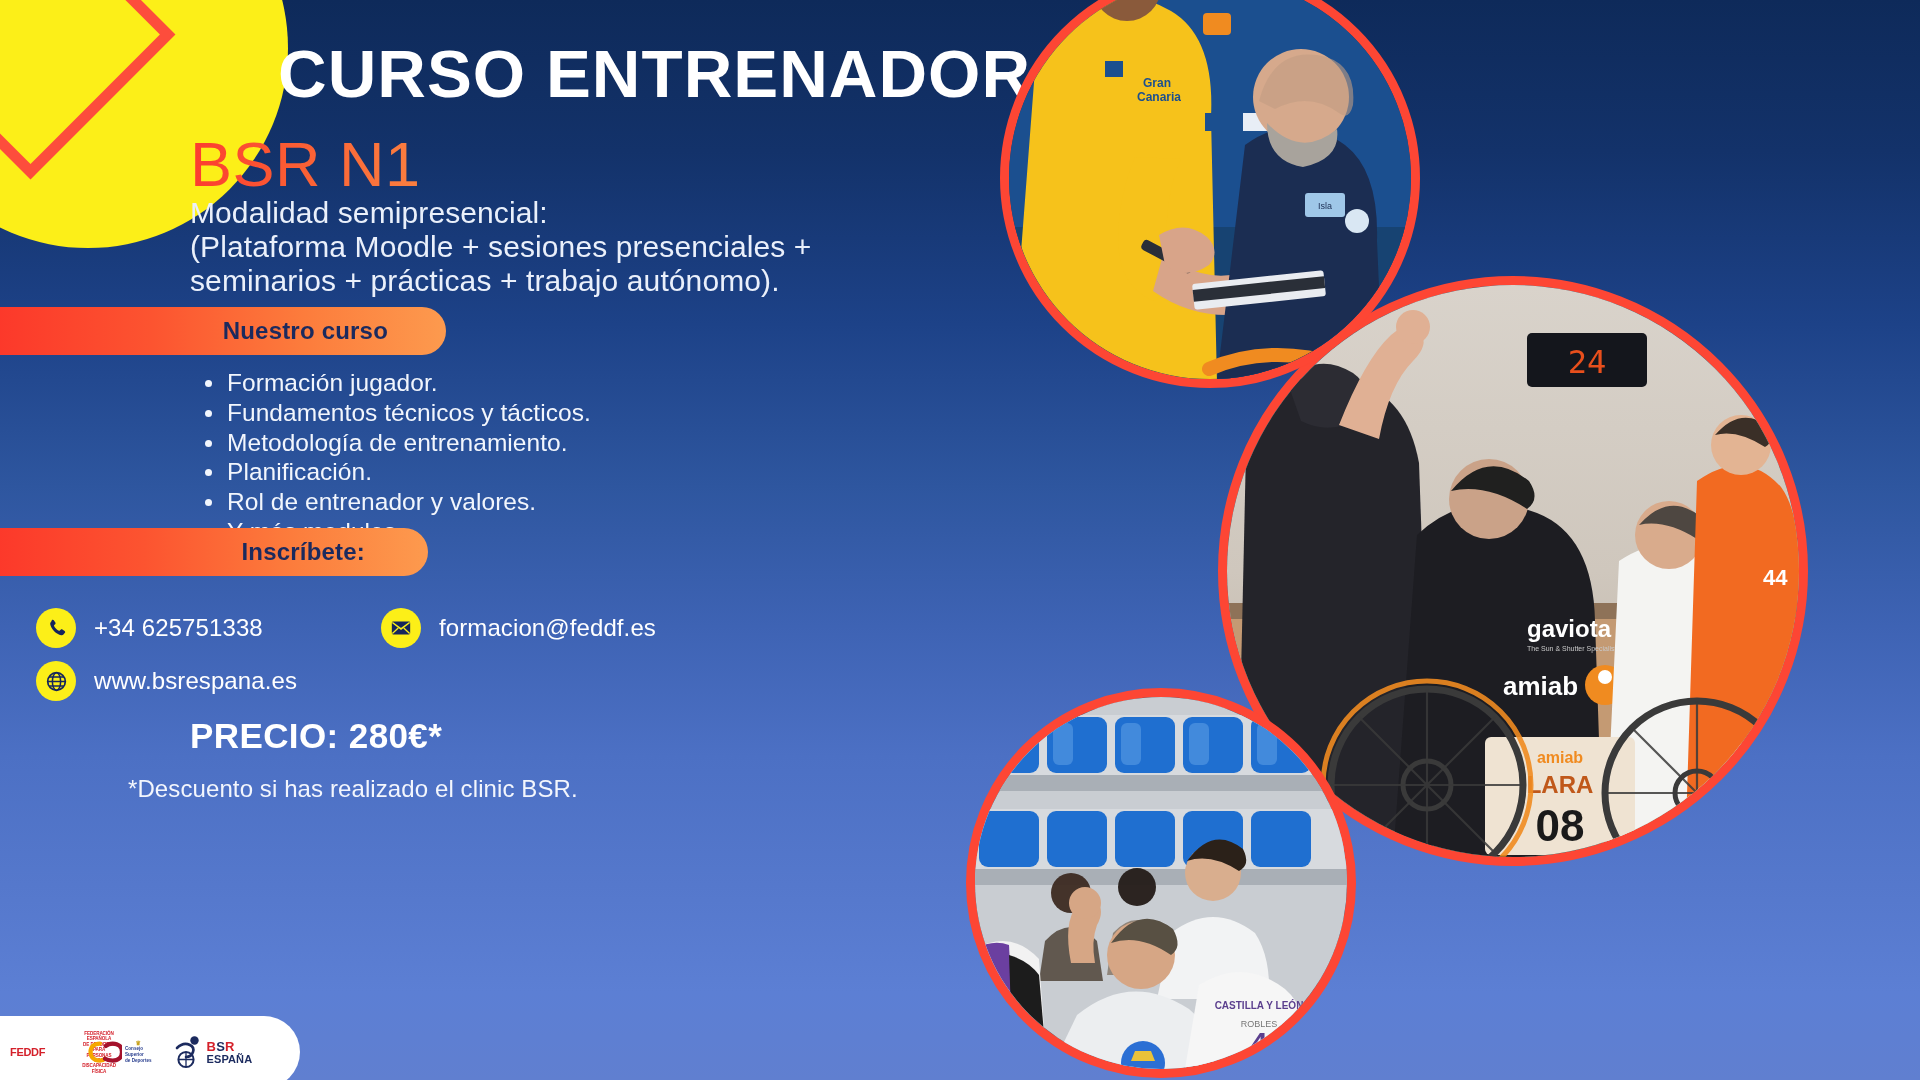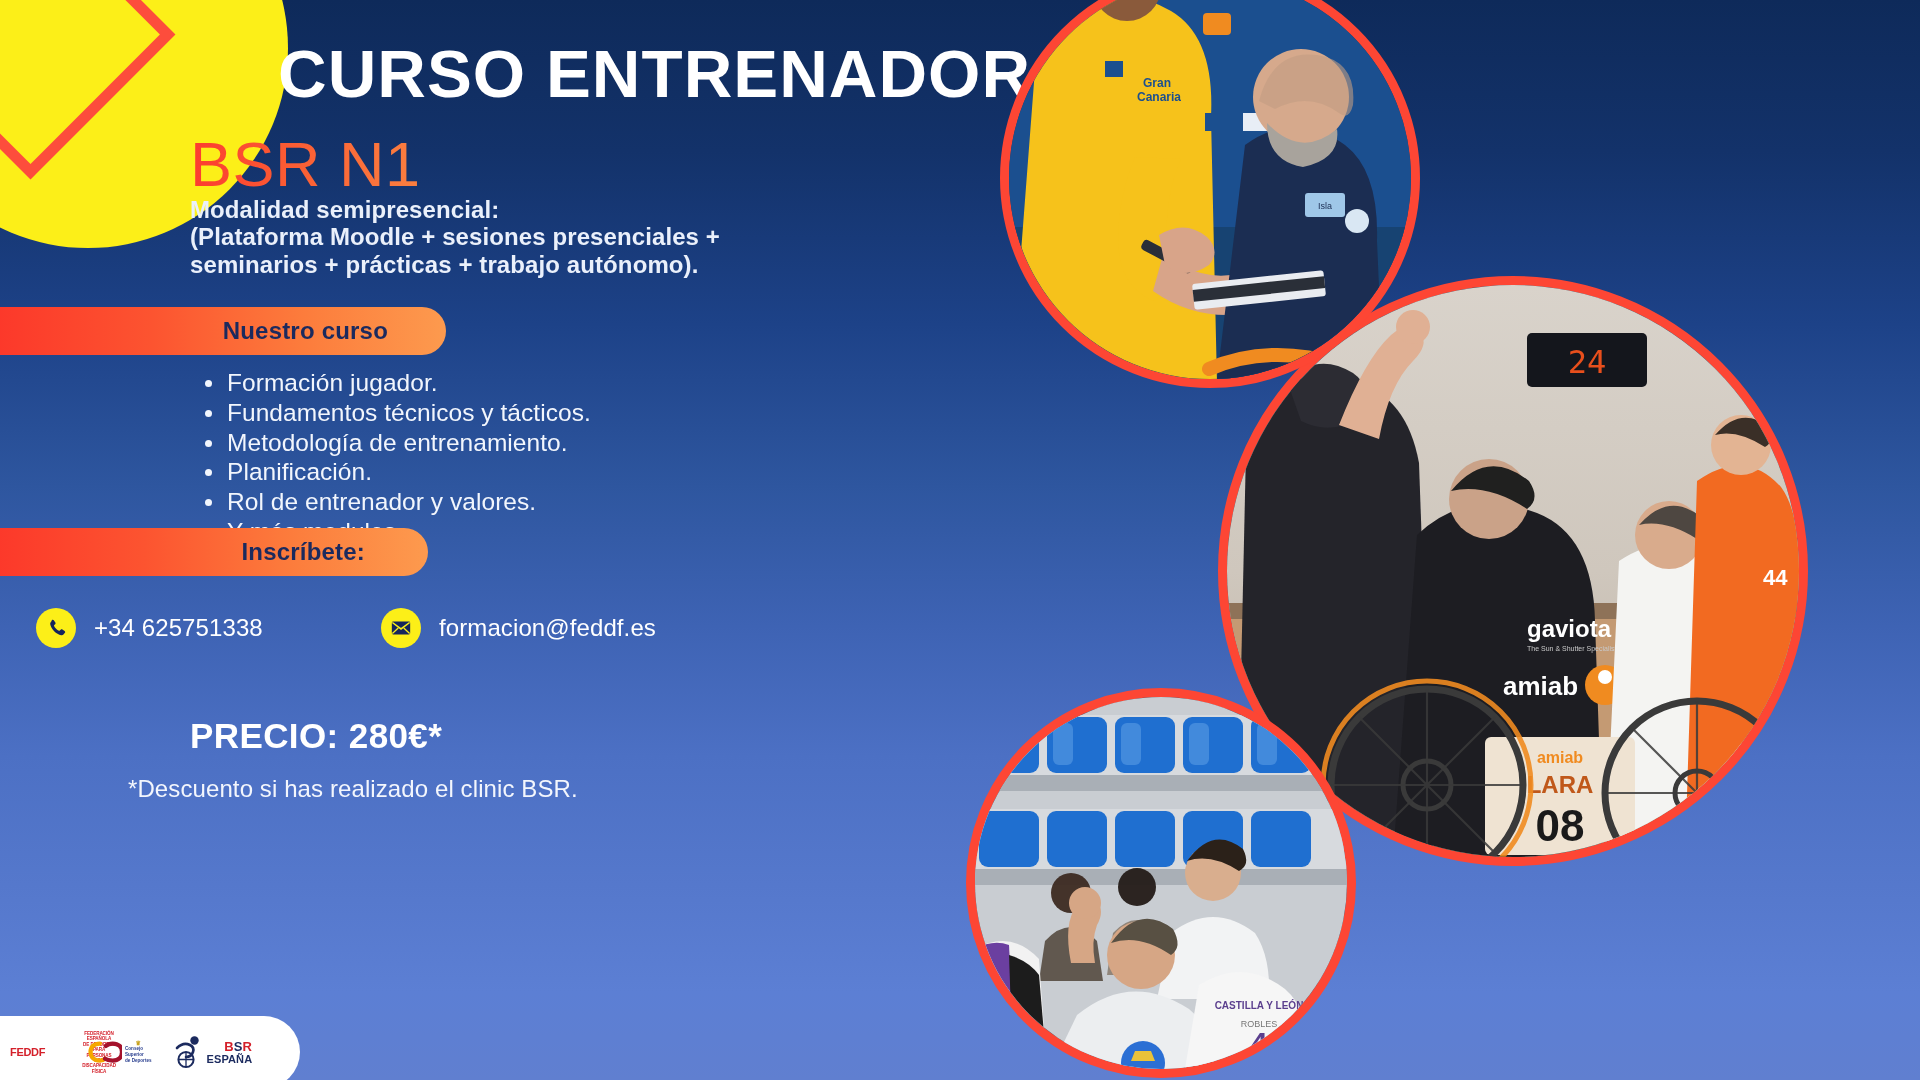--- a/index.html
+++ b/index.html
@@ -65,24 +65,24 @@
     background:linear-gradient(90deg,#FC3B2F 0%, #FB5A33 40%, #FA8040 100%);
     -webkit-background-clip:text;
     background-clip:text;
     color:transparent;
     white-space:nowrap;
   }
 
   .modality{
     position:absolute;
     left:190px; top:196px;
-    font-size:24px;
+    font-size:30px;
     line-height:1.14;
     color:#EAF0FB;
-    font-weight:700;
+    font-weight:400;
     letter-spacing:0.1px;
     white-space:pre-line;
   }
 
   
   .pill{
     position:absolute;
     left:-60px;
     height:48px;
     border-radius:0 26px 26px 0;
@@ -206,21 +206,21 @@
 
   
   .csd{ display:flex; align-items:center; gap:3px; }
   .csd .mark{ width:34px; height:26px; position:relative; }
   .csd .txt{ font-size:4.6px; font-weight:700; color:#2A3F8F; line-height:1.25; }
   .csd .crown{ font-size:6px; color:#C8A21E; text-align:center; line-height:1; }
 
   
   .bsr{ display:flex; align-items:center; gap:3px; }
   .bsr .glyph{ width:30px;height:34px; position:relative; }
-  .bsr .words{ line-height:1;text-align:right; }
+  .bsr .words{ line-height:1; }
   .bsr .w1{ font-size:13px; font-weight:800; color:#D4202A; letter-spacing:0.2px;}
   .bsr .w1 .s{ color:#1B2A5E; }
   .bsr .w2{ font-size:11px; font-weight:800; color:#1B2A5E; letter-spacing:0.1px; margin-top:1px;}
 
   
   .photo{
     position:absolute;
     border-radius:50%;
     border:9px solid #FD4634;
     overflow:hidden;
@@ -292,20 +292,30 @@
             <rect x="2" y="5" width="20" height="14" rx="1.5" fill="#15255C"></rect>
             <path d="M2.6 6 12 13 21.4 6" fill="none" stroke="#FCEF18" stroke-width="1.7"></path>
             <path d="M2.6 18 9 12M21.4 18 15 12" fill="none" stroke="#FCEF18" stroke-width="1.4"></path>
           </svg>
         </span>
         <span class="ctext">formacion@feddf.es</span>
       </div>
     </div>
 
     <div class="crow crow2">
+      <div class="citem col1">
+        <span class="cicon">
+          <svg width="23" height="23" viewBox="0 0 24 24" aria-hidden="true">
+            <circle cx="12" cy="12" r="9.2" fill="none" stroke="#15255C" stroke-width="1.8"></circle>
+            <ellipse cx="12" cy="12" rx="4.3" ry="9.2" fill="none" stroke="#15255C" stroke-width="1.6"></ellipse>
+            <path d="M3 12h18M4.4 7.2h15.2M4.4 16.8h15.2" stroke="#15255C" stroke-width="1.6" fill="none"></path>
+          </svg>
+        </span>
+        <span class="ctext">www.bsrespana.es</span>
+      </div>
     </div>
 
   </div>
 
   <div class="price">PRECIO: 280€*</div>
   <div class="discount">*Descuento si has realizado el clinic BSR.</div>
 
   <div class="footer-bar">
 
     <div class="logo feddf">

